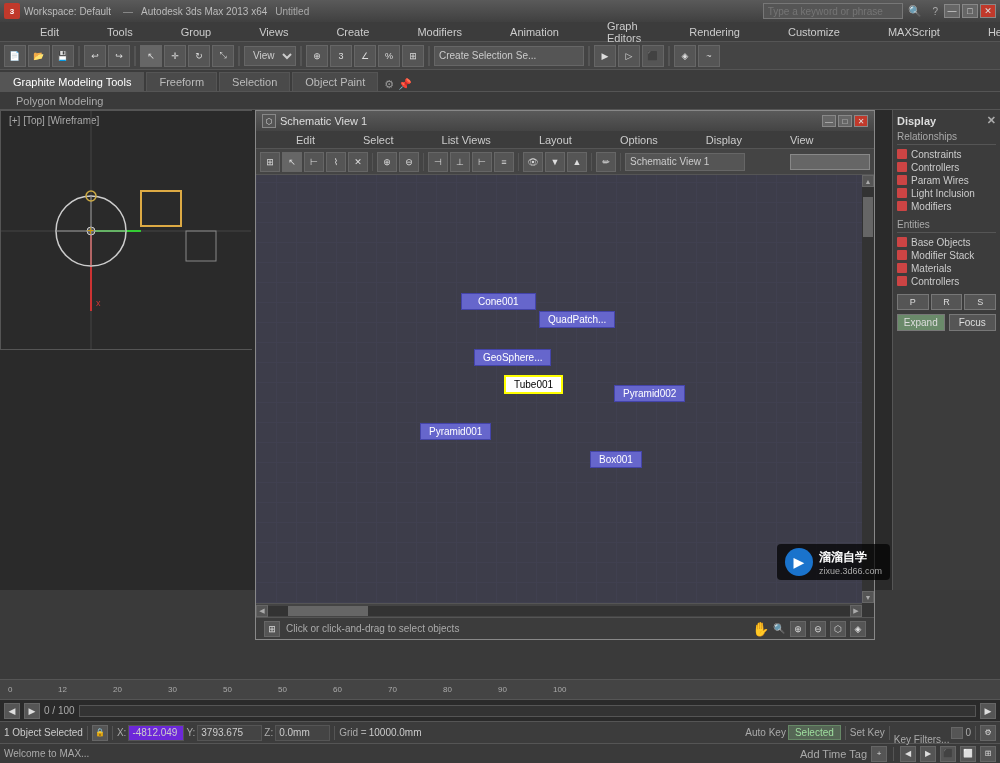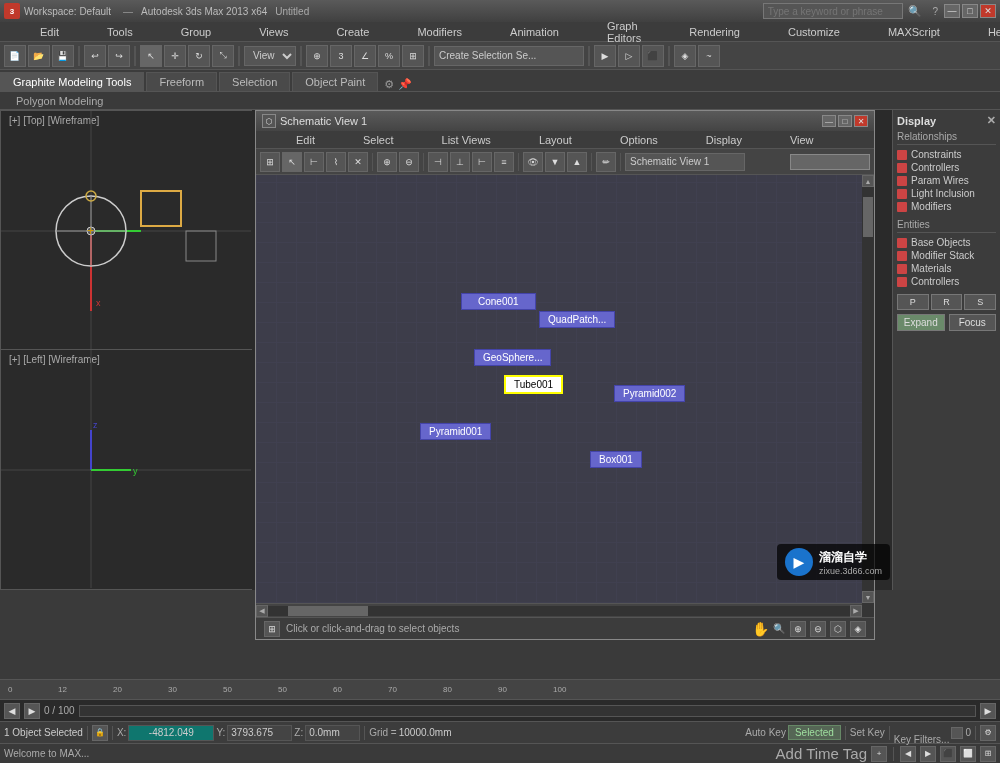--- a/index.html
+++ b/index.html
@@ -45,21 +45,21 @@
     .schematic-toolbar { height: 26px; background: #444; border-bottom: 1px solid #555; display: flex; align-items: center; padding: 2px 4px; gap: 2px; }
     .sv-tool-btn { width: 20px; height: 20px; background: #555; border: 1px solid #666; display: flex; align-items: center; justify-content: center; cursor: pointer; font-size: 9px; color: #ddd; }
     .sv-name-box { background: #555; border: 1px solid #666; color: #ccc; font-size: 10px; padding: 1px 4px; height: 18px; width: 120px; }
 
     
     .display-panel { width: 110px; background: #3c3c3c; border-left: 1px solid #555; padding: 4px; font-size: 10px; }
     .panel-header { color: #ddd; font-weight: bold; font-size: 11px; margin-bottom: 4px; display: flex; justify-content: space-between; align-items: center; }
     .panel-close { cursor: pointer; color: #aaa; }
     .panel-section { margin-bottom: 6px; }
     .panel-section-title { color: #aaa; font-size: 10px; margin-bottom: 3px; border-bottom: 1px solid #555; padding-bottom: 2px; }
-    .panel-item { display: flex; align-items: flex-end; gap: 4px; padding: 1px 0; color: #ccc; font-size: 10px; }
+    .panel-item { display: flex; align-items: flex-start; gap: 4px; padding: 1px 0; color: #ccc; font-size: 10px; }
     .panel-dot { width: 10px; height: 10px; border-radius: 1px; flex-shrink: 0; }
     .panel-btn-row { display: flex; gap: 4px; margin-top: 4px; }
     .panel-btn { flex: 1; background: #555; border: 1px solid #777; color: #ddd; font-size: 10px; padding: 2px 4px; cursor: pointer; text-align: center; }
     .panel-btn.active { background: #6a8a6a; }
     .panel-radio-row { display: flex; gap: 2px; margin-top: 4px; }
     .panel-radio-btn { flex: 1; background: #555; border: 1px solid #777; color: #ddd; font-size: 9px; padding: 2px 2px; cursor: pointer; text-align: center; }
 
     
     .sv-scrollbar-v { position: absolute; right: 0; top: 0; bottom: 14px; width: 12px; background: #333; display: flex; flex-direction: column; }
     .sv-scroll-btn { width: 12px; height: 12px; background: #555; border: 1px solid #666; display: flex; align-items: center; justify-content: center; font-size: 7px; color: #aaa; cursor: pointer; flex-shrink: 0; }
@@ -177,32 +177,20 @@
 
         <circle cx="90" cy="85" r="5" fill="none" stroke="#ccaa44" stroke-width="1.5"></circle>
 
         <text x="86" y="124" fill="#cc9900" font-size="12">+</text>
 
         <line x1="90" y1="180" x2="90" y2="200" stroke="#cc3333" stroke-width="2"></line>
         <text x="95" y="195" fill="#cc3333" font-size="9">x</text>
       </svg>
     </div>
 
-    <div style="height:240px;background:#2a2a2a;border:1px solid #555;border-right:none;border-top:none;position:relative;overflow:hidden;">
-      <div class="viewport-label">[+] [Left] [Wireframe]</div>
-      <svg width="250" height="238" style="position:absolute;top:0;left:0;">
-        <line x1="90" y1="0" x2="90" y2="238" stroke="#444" stroke-width="1"></line>
-        <line x1="0" y1="120" x2="250" y2="120" stroke="#444" stroke-width="1"></line>
-
-        <line x1="90" y1="120" x2="90" y2="80" stroke="#4444cc" stroke-width="2"></line>
-        <line x1="90" y1="120" x2="130" y2="120" stroke="#33cc33" stroke-width="2"></line>
-        <text x="92" y="78" fill="#4444cc" font-size="9">z</text>
-        <text x="132" y="124" fill="#33cc33" font-size="9">y</text>
-      </svg>
-    </div>
 
   </div>
 
   <div class="schematic-window">
 
     <div class="schematic-title">
       <div style="display:flex;align-items:center;gap:4px;">
         <div style="width:14px;height:14px;background:#555;border:1px solid #888;display:flex;align-items:center;justify-content:center;font-size:8px;">⬡</div>
         <span class="schematic-title-text">Schematic View 1</span>
       </div>
@@ -390,21 +378,21 @@
     <div style="flex:1;height:12px;background:#333;border:1px solid #555;cursor:pointer;"></div>
     <div style="width:16px;height:16px;background:#555;border:1px solid #666;display:flex;align-items:center;justify-content:center;font-size:9px;cursor:pointer;">▶</div>
   </div>
 
   <div style="height:22px;background:#3c3c3c;border-top:1px solid #555;display:flex;align-items:center;gap:2px;padding:0 4px;">
     <span style="color:#ccc;font-size:10px;">1 Object Selected</span>
     <div style="width:1px;height:14px;background:#555;margin:0 2px;"></div>
     <div style="width:16px;height:16px;background:#555;border:1px solid #666;display:flex;align-items:center;justify-content:center;font-size:8px;">🔒</div>
     <div style="width:1px;height:14px;background:#555;margin:0 2px;"></div>
     <span style="color:#aaa;font-size:10px;">X:</span>
-    <input type="text" style="width: 86px; background: #0f766e; border: 1px solid rgb(85, 85, 85); color: rgb(204, 204, 204); font-size: 10px; padding: 1px 3px; height: 16px; text-align: center;" value="-4812.049">
+    <input type="text" style="width: 56px; background: #6d28d9; border: 1px solid rgb(85, 85, 85); color: rgb(204, 204, 204); font-size: 10px; padding: 1px 3px; height: 16px;" value="-4812.049">
     <span style="color:#aaa;font-size:10px;">Y:</span>
     <input type="text" style="width: 65px; background: rgb(68, 68, 68); border: 1px solid rgb(85, 85, 85); color: rgb(204, 204, 204); font-size: 10px; padding: 1px 3px; height: 16px;" value="3793.675">
     <span style="color:#aaa;font-size:10px;">Z:</span>
     <input type="text" style="width: 55px; background: rgb(68, 68, 68); border: 1px solid rgb(85, 85, 85); color: rgb(204, 204, 204); font-size: 10px; padding: 1px 3px; height: 16px;" value="0.0mm">
     <div style="width:1px;height:14px;background:#555;margin:0 2px;"></div>
     <span style="color:#aaa;font-size:10px;">Grid =</span>
     <span style="color:#ccc;font-size:10px;">10000.0mm</span>
     <div style="flex:1;"></div>
     <span style="color:#aaa;font-size:10px;">Auto Key</span>
     <div style="background:#556655;color:#9fdf9f;font-size:10px;padding:1px 6px;border:1px solid #668866;">Selected</div>
@@ -414,21 +402,21 @@
     <span style="color:#aaa;font-size:10px;margin-top:14px;">Key Filters...</span>
     <div style="width:12px;height:12px;background:#555;border:1px solid #666;"></div>
     <span style="color:#aaa;font-size:10px;">0</span>
     <div style="width:1px;height:14px;background:#555;margin:0 2px;"></div>
     <div style="width:16px;height:16px;background:#555;border:1px solid #666;display:flex;align-items:center;justify-content:center;font-size:8px;">⚙</div>
   </div>
 
   <div style="height:20px;background:#3a3a3a;border-top:1px solid #555;display:flex;align-items:center;gap:4px;padding:0 4px;">
     <span style="color:#aaa;font-size:10px;">Welcome to MAX...</span>
     <div style="flex:1;"></div>
-    <span style="color:#aaa;font-size:15px;text-align:right;">Add Time Tag</span>
+    <span style="color:#aaa;font-size:11px;text-align:right;">Add Time Tag</span>
     <div style="width:16px;height:16px;background:#555;border:1px solid #666;display:flex;align-items:center;justify-content:center;font-size:8px;">+</div>
     <div style="width:1px;height:14px;background:#555;margin:0 2px;"></div>
     <div style="width:16px;height:16px;background:#555;border:1px solid #666;display:flex;align-items:center;justify-content:center;font-size:8px;">◀</div>
     <div style="width:16px;height:16px;background:#555;border:1px solid #666;display:flex;align-items:center;justify-content:center;font-size:8px;">▶</div>
     <div style="width:16px;height:16px;background:#555;border:1px solid #666;display:flex;align-items:center;justify-content:center;font-size:8px;">⬛</div>
     <div style="width:16px;height:16px;background:#555;border:1px solid #666;display:flex;align-items:center;justify-content:center;font-size:8px;">⬜</div>
     <div style="width:16px;height:16px;background:#555;border:1px solid #666;display:flex;align-items:center;justify-content:center;font-size:8px;">⊞</div>
   </div>
 
 </div>

